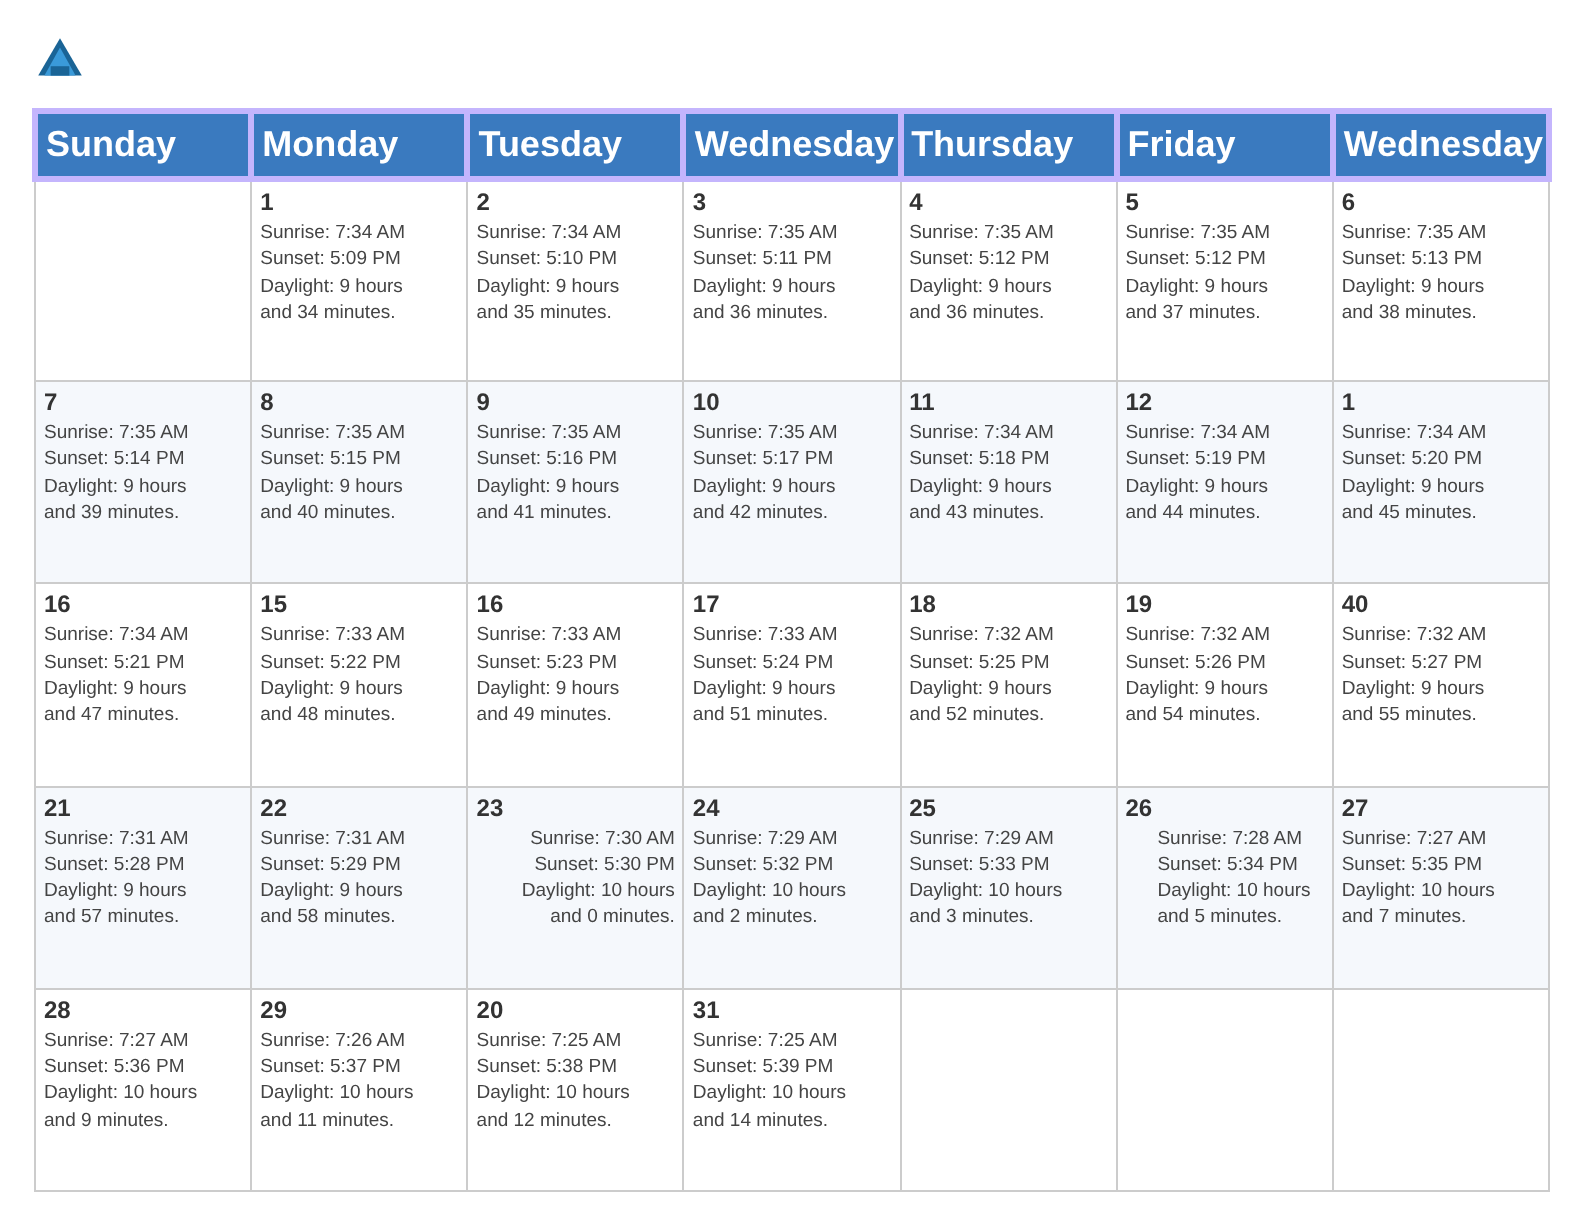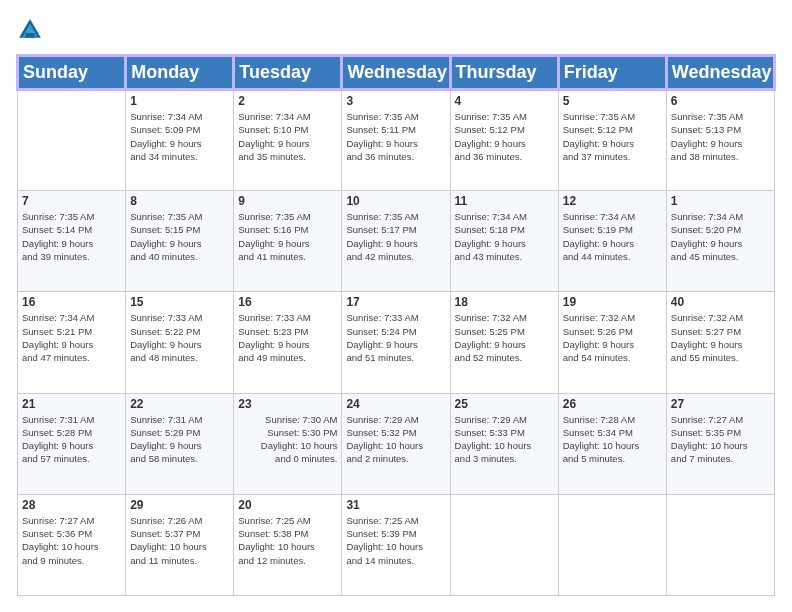--- a/index.html
+++ b/index.html
@@ -315,21 +315,21 @@
           </td>
           <td>
             <span class="day-number">25</span>
             <div class="day-info" style="white-space: pre-line;">Sunrise: 7:29 AM
 Sunset: 5:33 PM
 Daylight: 10 hours
 and 3 minutes.</div>
           </td>
           <td>
             <span class="day-number">26</span>
-            <div class="day-info" style="white-space: pre-line;">Sunrise: 7:28 AM
+            <div class="day-info" style="white-space: pre-line; margin-left: 16px;">Sunrise: 7:28 AM
 Sunset: 5:34 PM
 Daylight: 10 hours
 and 5 minutes.</div>
           </td>
           <td>
             <span class="day-number">27</span>
             <div class="day-info" style="white-space: pre-line;">Sunrise: 7:27 AM
 Sunset: 5:35 PM
 Daylight: 10 hours
 and 7 minutes.</div>

